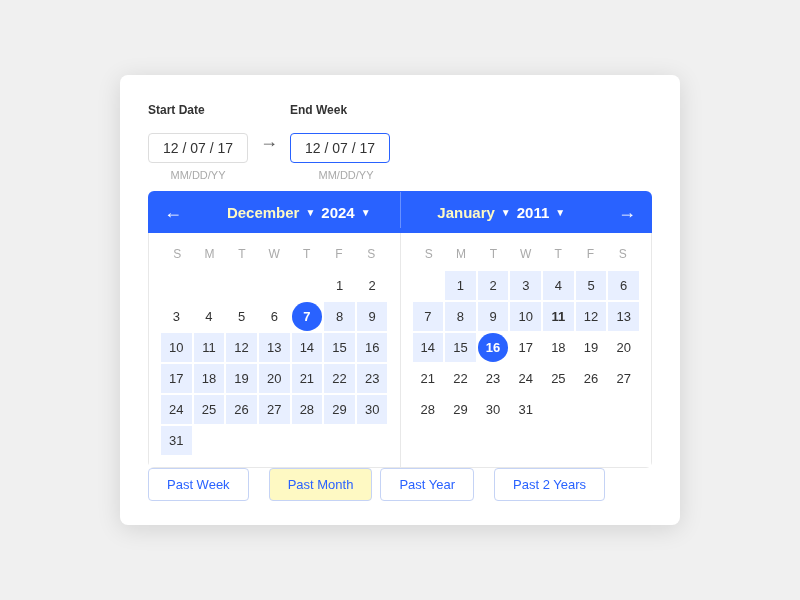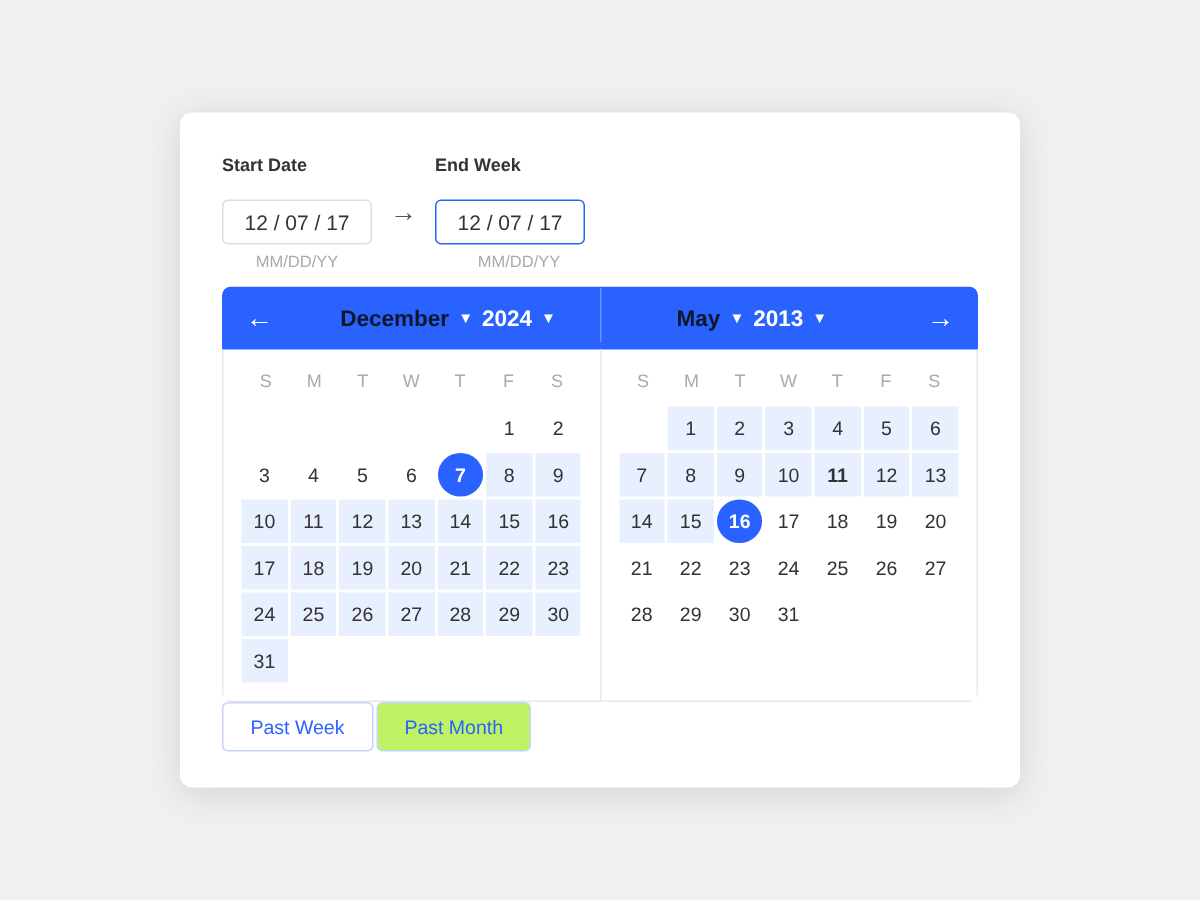--- a/index.html
+++ b/index.html
@@ -85,21 +85,21 @@
     }
     .cal-month-section {
       flex: 1;
       display: flex;
       align-items: center;
       justify-content: center;
       gap: 6px;
       padding: 12px 0;
     }
     .cal-month-label {
-      color: #0f172a;
+      color: #fef9c3;
       font-size: 15px;
       font-weight: 600;
     }
     .cal-month-arrow {
       color: #fff;
       font-size: 10px;
     }
     .cal-year-label {
       color: #fff;
       font-size: 15px;
@@ -166,25 +166,25 @@
       background: #fff;
       color: #2962ff;
       border-radius: 4px;
       padding: 8px 18px;
       font-size: 13px;
       font-weight: 500;
       cursor: pointer;
       white-space: nowrap;
     }
     .quick-btn.active {
-      background: #bef264;
+      background: #fef9c3;
       border-color: #c5d3f5;
       color: #2962ff;
     }
-    .quick-row { display: flex; gap: 2px; }
+    .quick-row { display: flex; gap: 20px; }
   </style>
 </head>
 <body>
 
 <div class="picker-card">
 
   <div class="date-inputs">
     <div class="date-field-group">
       <span class="date-field-label">Start Date</span>
       <input class="date-input" type="text" value="12 / 07 / 17" style="">
@@ -206,23 +206,23 @@
       <button class="cal-nav-btn">←</button>
       <div class="cal-months">
         <div class="cal-month-section">
           <span class="cal-month-label">December</span>
           <span class="cal-month-arrow">▼</span>
           <span class="cal-year-label">2024</span>
           <span class="cal-month-arrow">▼</span>
         </div>
         <div class="cal-divider"></div>
         <div class="cal-month-section">
-          <span class="cal-month-label">May</span>
+          <span class="cal-month-label">January</span>
           <span class="cal-month-arrow">▼</span>
-          <span class="cal-year-label">2013</span>
+          <span class="cal-year-label">2011</span>
           <span class="cal-month-arrow">▼</span>
         </div>
       </div>
       <button class="cal-nav-btn">→</button>
     </div>
     <div class="calendars-body">
 
       <div class="calendar">
         <div class="day-headers">
           <span class="day-header">S</span>
@@ -328,14 +328,18 @@
           </div>
       </div>
     </div>
   </div>
 
   <div class="quick-buttons">
     <div class="quick-row">
       <button class="quick-btn">Past Week</button>
       <button class="quick-btn active">Past Month</button>
     </div>
+    <div class="quick-row">
+      <button class="quick-btn">Past Year</button>
+      <button class="quick-btn">Past 2 Years</button>
+    </div>
   </div>
 </div>
 
 </body></html>

